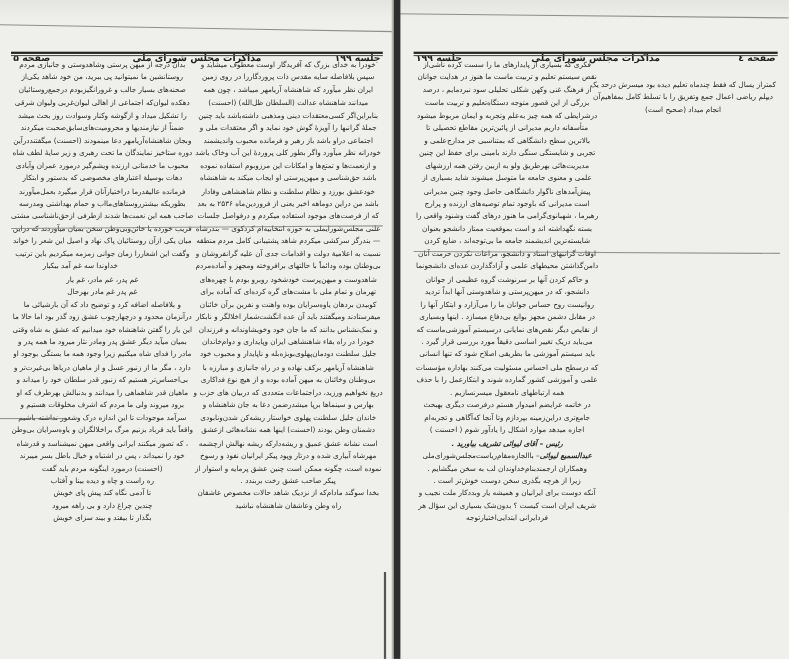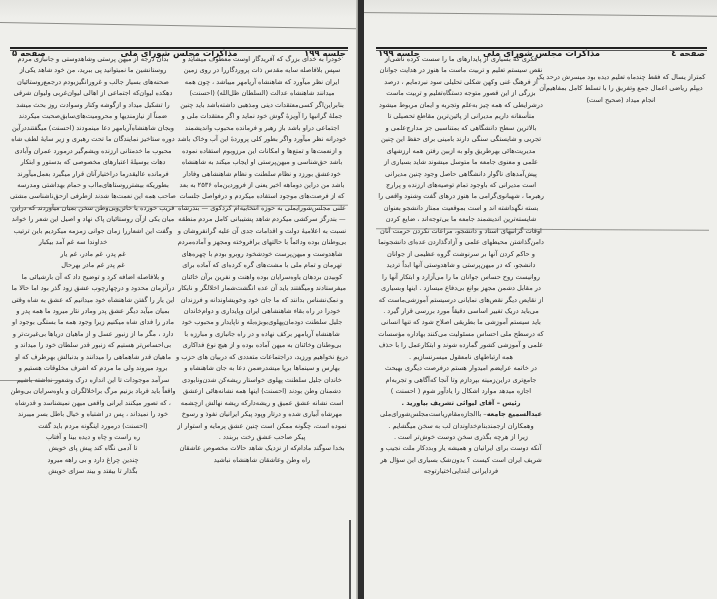--- a/index.html
+++ b/index.html
@@ -57,21 +57,21 @@
     direction: rtl; text-align: justify;
     font-size: 6.6px; line-height: 11.45px; color: #2a2a2a;
   }
   .col p { margin: 0; text-align: center; }
   .page.left .col.c-right { right: 10px; width: 172px; }
   .page.left .col.c-left { left: 10px; width: 166px; }
   .page.right .col.c-right { right: 10px; width: 172px; margin-top: 18px; }
   .page.right .col.c-left { left: 20px; width: 166px; }
   .verse { text-align: center; padding: 0 8px; }
   .verse-indent { text-align: right; padding-right: 40px; }
-  .speaker { font-weight: bold; }
+  .speaker { font-weight: bold; font-style: italic; }
   .smudge-line {
     position: absolute; height: 1px; background: #6d6d69; opacity: .7;
   }
   .leftbar {
     position: absolute; left: 358px; top: 0; width: 6px; height: 599px;
     background: #2e2e2e;
   }
   .rightbar-bottom {
     position: absolute; left: 349px; top: 520px; width: 2px; height: 79px;
     background: #555;
@@ -131,21 +131,21 @@
     <div class="rule2"></div>
 
     <div class="col c-right">
       <p>کمتراز یسال که فقط چندماه تعلیم دیده بود میسرش درحد یک دیپلم ریاضی اعمال جمع وتفریق را با تسلط کامل بمفاهیم‌آن انجام میداد (صحیح است)</p>
     </div>
 
     <div class="col c-left">
       <p>فکری که بسیاری از پایدارهای ما را سست کرده ناشی‌از نقص سیستم تعلیم و تربیت ماست ما هنوز در هدایت جوانان از فرهنگ غنی وکهن شکلی تحلیلی سود نبردمایم ، درصد بزرگی از این قصور متوجه دستگاه‌تعلیم و تربیت ماست درشرایطی که همه چیز به‌علم وتجربه و ایمان مربوط میشود متأسفانه داریم مدیرانی از پائین‌ترین مقاطع تحصیلی تا بالاترین سطح دانشگاهی که بمتناسبی جز مدارج‌علمی و تجربی و شایستگی سنگی دارند بامینی برای حفظ این چنین مدیریت‌هائی بهرطریق ولو به ازبین رفتن همه ارزشهای علمی و معنوی جامعه ما متوسل میشوند شاید بسیاری از پیش‌آمدهای ناگوار دانشگاهی حاصل وجود چنین مدیرانی است مدیرانی که باوجود تمام توصیه‌های ارزنده و پرارج رهبرما ، شهبانوی‌گرامی ما هنوز درهای گفت وشنود واقعی را بسته نگهداشته اند و است بموقعیت ممتاز دانشجو بعنوان شایسته‌ترین اندیشمند جامعه ما بی‌توجه‌اند ، ضایع کردن اوقات گرانبهای استاد و دانشجو، مراعات نکردن حرمت آنان دامن‌گذاشتن محیطهای علمی و آزادگذاردن عده‌ای دانشجونما و حاکم کردن آنها بر سرنوشت گروه عظیمی از جوانان دانشجو، که در میهن‌پرستی و شاهدوستی آنها ابداً تردید روانیست روح حساس جوانان ما را می‌آزارد و ابتکار آنها را در مقابل دشمن مجهز بوانع بی‌دفاع میسازد . اینها وبسیاری از نقایص دیگر نقص‌های نمایانی درسیستم آموزشی‌ماست که می‌باید دریک تغییر اساسی دقیقاً مورد بررسی قرار گیرد . باید سیستم آموزشی ما بطریقی اصلاح شود که تنها انسانی که درسطح ملی احساس مسئولیت می‌کنند بهاداره مؤسسات علمی و آموزشی کشور گمارده شوند و ابتکارعمل را با حذف همه ارتباطهای نامعقول میسرنسازیم .</p>
       <p>در خاتمه عرایضم امیدوار هستم درفرصت دیگری بهبحث جامع‌تری دراین‌زمینه بپردازم وتا آنجا که‌آگاهی و تجربه‌ام اجازه میدهد موارد اشکال را یادآور شوم ( احسنت )</p>
       <p class="speaker">رئیس – آقای لیوائی تشریف بیاورید .</p>
-      <p><span class="speaker">عبدالسمیع جامعه</span><span>– باالجازه‌مقام‌ریاست‌مجلس‌شورای‌ملی وهمکاران ارجمندبنام‌خداوندان لب به سخن میگشایم .</span></p>
+      <p><span class="speaker">عبدالسمیع لیوائی</span><span>– باالجازه‌مقام‌ریاست‌مجلس‌شورای‌ملی وهمکاران ارجمندبنام‌خداوندان لب به سخن میگشایم .</span></p>
       <p>زیرا از هرچه بگذری سخن دوست خوش‌تر است .</p>
       <p>آنکه دوست برای ایرانیان و همیشه یار وبدد‌کار ملت نجیب و شریف ایران است کیست ؟ بدون‌شک بسیاری این سؤال هر فردایرانی ابتدایی‌اختیارتوجه</p>
     </div>
 
     <div class="smudge-line" style="left:18px;top:229px;width:333px;transform:rotate(0.3deg);"></div>
   </div>
 
   <div class="leftbar"></div>
 </div>
 

